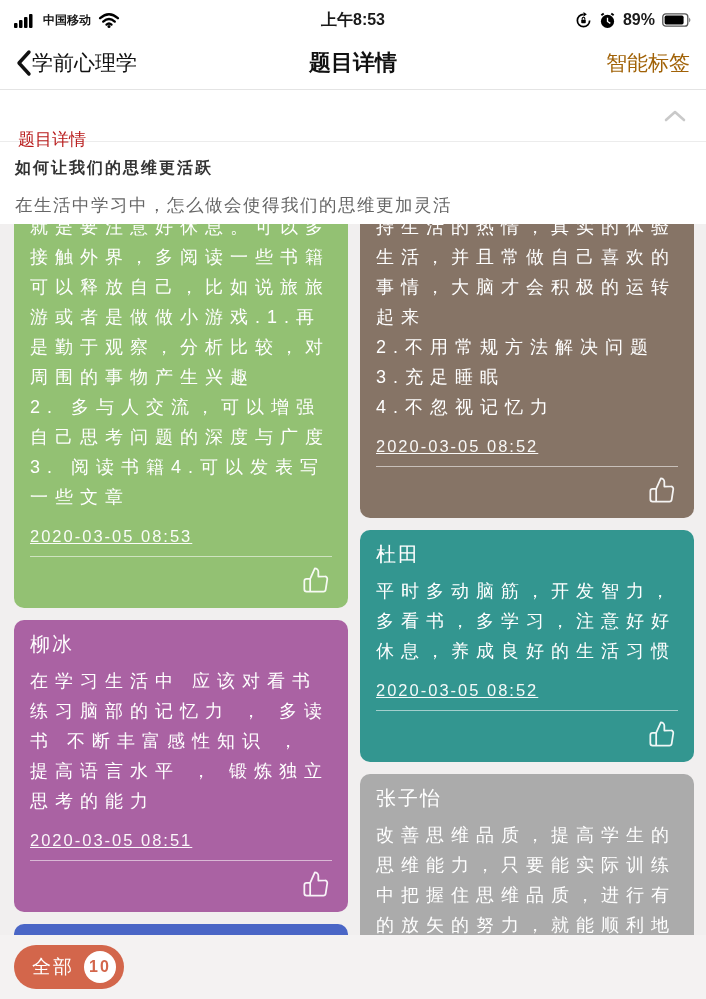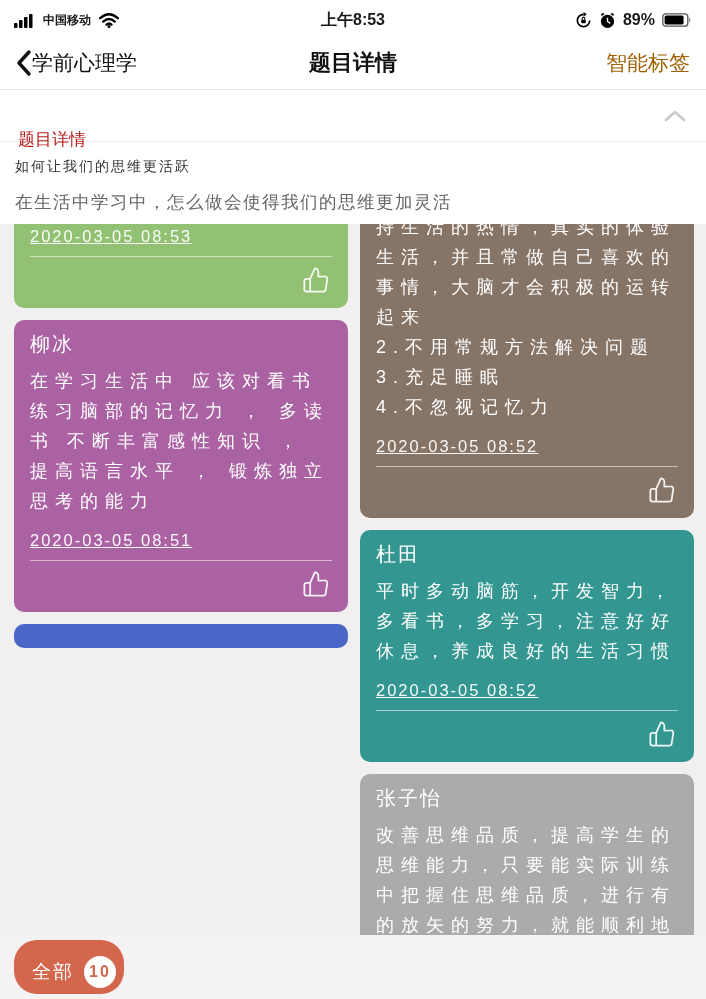--- a/index.html
+++ b/index.html
@@ -20,21 +20,21 @@
   .nav-title { position:absolute; left:0; right:0; text-align:center; font-size:22px; font-weight:600; color:#111; pointer-events:none; }
   .nav-action { margin-left:auto; font-size:21px; color:#a16207; cursor:pointer; }
 
   
   .section-row { height:52px; display:flex; align-items:center; justify-content:space-between;
     padding:0 18px; border-bottom:1px solid #ececec; }
   .section-label { font-size:17px; color:#b91c1c;margin-top:48px; }
 
   
   .question { padding:16px 15px 18px; }
-  .q-title { font-size:14px; color:#333; font-weight:400; letter-spacing:2px; }
+  .q-title { font-size:16px; color:#333; font-weight:700; letter-spacing:2px; }
   .q-sub { font-size:17.5px; color:#666; margin-top:14px; letter-spacing:1.5px; }
 
   
   .list { position:absolute; top:224px; left:0; width:706px; height:711px;
     background:#f1efef; overflow:hidden; }
   .col { position:absolute; width:334px; top:-26px; }
   .col-left { left:14px; }
   .col-right { left:360px; }
   .card { border-radius:10px; padding:14px 16px 10px; margin-bottom:12px; color:#fff; }
   .card-name { font-size:20px; letter-spacing:2px; line-height:20px; margin-bottom:12px; }
@@ -42,21 +42,21 @@
     white-space:pre-line; word-break:break-all; }
   .card-date { font-size:16.5px; letter-spacing:2px; margin-top:14px; line-height:20px;
     color:rgba(255,255,255,0.95);text-decoration:underline; }
   .card-foot { margin-top:10px; border-top:1px solid rgba(255,255,255,0.55);
     padding:9px 2px 4px; display:flex; justify-content:flex-end; }
 
   
   .footer-bar { position:absolute; left:0; bottom:0; width:706px; height:64px;
     background:#f4f2f2; display:flex; align-items:center; padding:0 14px; z-index:5; }
   .pill { display:inline-flex; align-items:center; gap:10px; border-radius:23px;
-    padding:16px 8px 6px 18px; color:#fff; font-size:19px; letter-spacing:2px; cursor:pointer; }
+    padding:6px 8px 6px 18px; color:#fff; font-size:19px; letter-spacing:2px; cursor:pointer; }
   .badge { width:32px; height:32px; border-radius:50%; background:#ffffff;
     display:flex; align-items:center; justify-content:center; font-size:16px; font-weight:700; }
 
   svg { display:block; }
 </style>
 </head>
 <body>
 
 <div class="phone">
 
@@ -134,20 +134,23 @@
   <div class="question">
     <div class="q-title">如何让我们的思维更活跃</div>
     <div class="q-sub">在生活中学习中，怎么做会使得我们的思维更加灵活</div>
   </div>
 
   <div class="list">
 
     <div class="col col-left">
 
       <div class="card" style="background-color: rgb(147, 193, 115);">
+        <div class="card-content">就是要注意好休息。可以多接触外界，多阅读一些书籍可以释放自己，比如说旅旅游或者是做做小游戏.1.再是勤于观察，分析比较，对周围的事物产生兴趣
+2. 多与人交流，可以增强自己思考问题的深度与广度
+3. 阅读书籍4.可以发表写一些文章</div>
         <div class="card-date">2020-03-05 08:53</div>
         <div class="card-foot">
           <span>
             <svg width="28" height="28" viewBox="0 0 24 24">
               <path d="M14 9V5a3 3 0 0 0-3-3l-4 9v11h11.28a2 2 0 0 0 2-1.7l1.38-9a2 2 0 0 0-2-2.3zM7 22H4a2 2 0 0 1-2-2v-7a2 2 0 0 1 2-2h3" fill="none" stroke="rgba(255,255,255,0.92)" stroke-width="1.5" stroke-linejoin="round"></path>
             </svg>
           </span>
         </div>
       </div>
 

